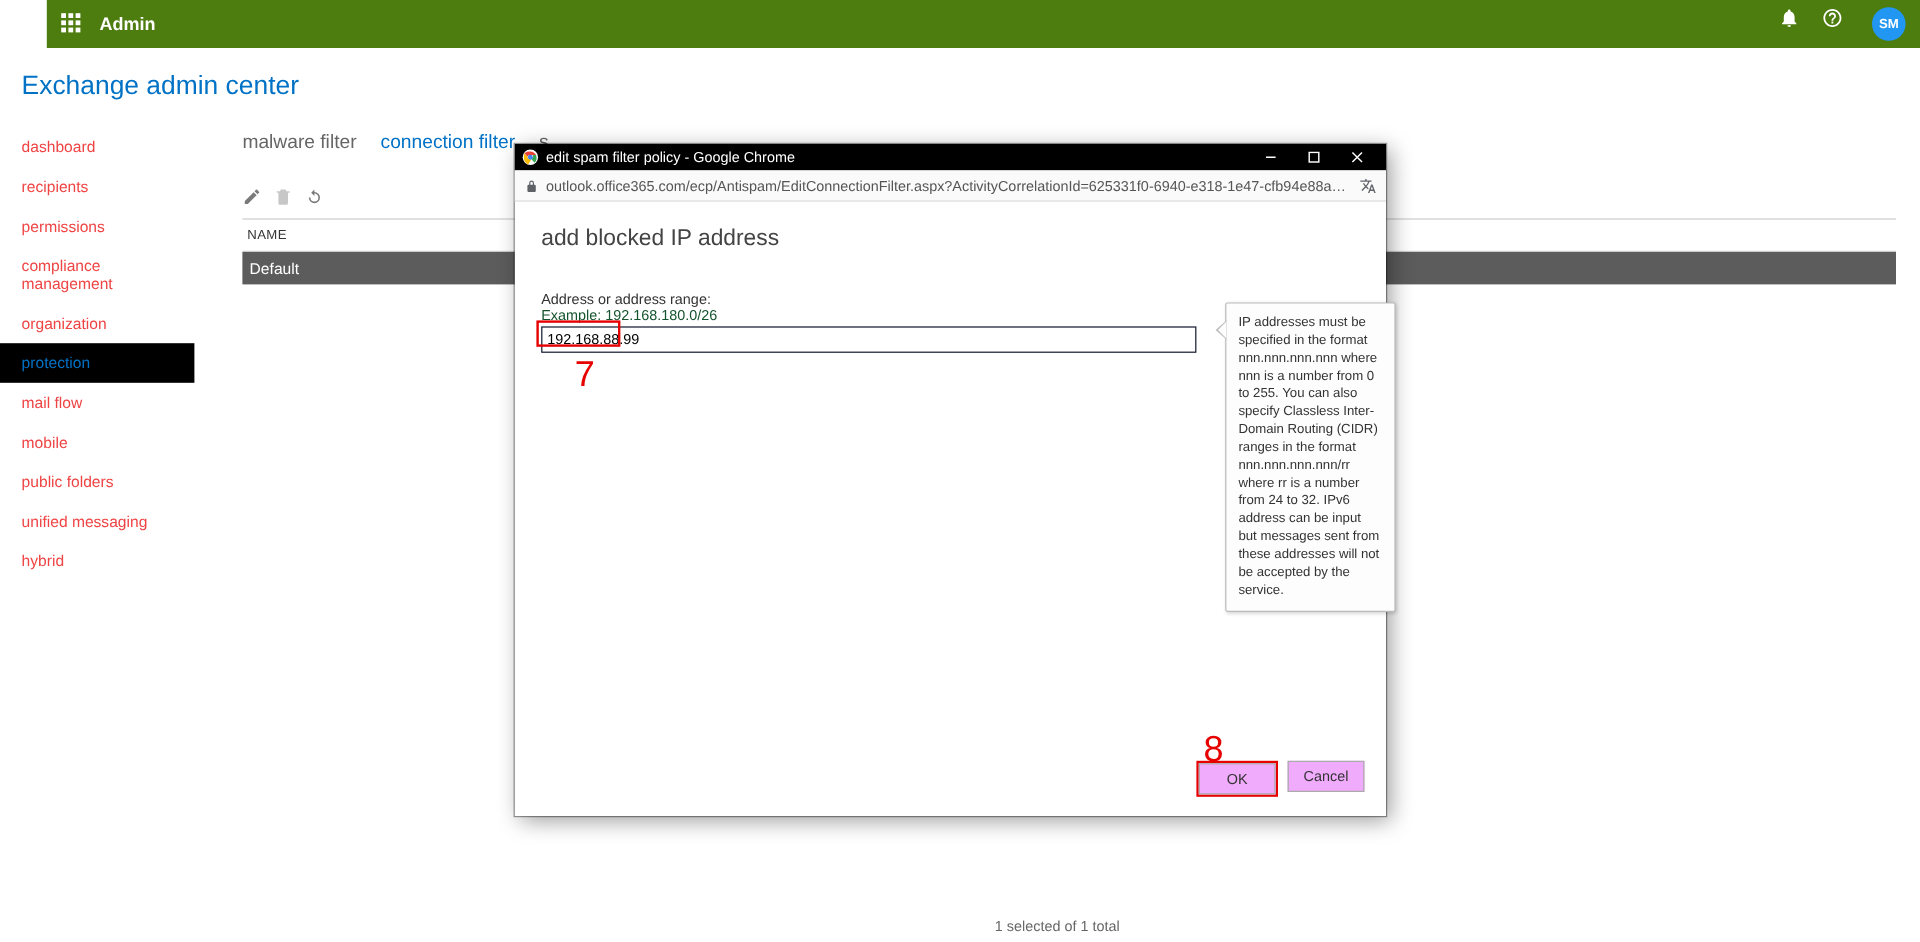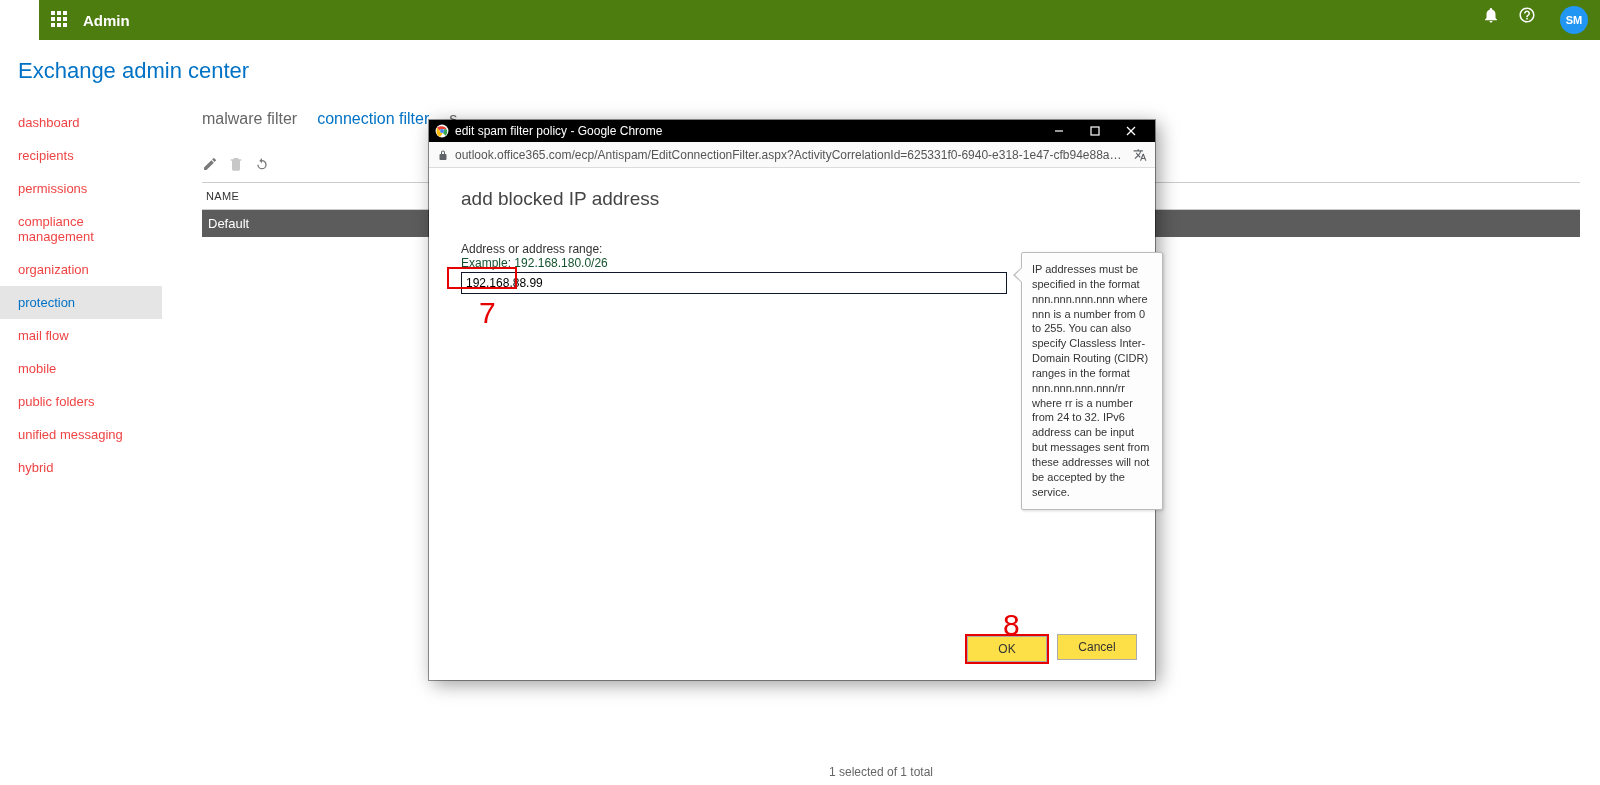--- a/index.html
+++ b/index.html
@@ -17,21 +17,21 @@
   
   
   .page-title { font-size:22px; font-weight:300; color:#0072c6; padding:18px 0 18px 18px; }
   
   
   .layout { display:flex; height:calc(785px - 40px - 60px); }
   
   
   .sidebar { width:162px; padding-top:4px; }
   .nav-item { font-size:13px; color:#ef4444; padding:9px 18px; cursor:pointer; }
-  .nav-item.active { background:#e5e5e5; color:#0072c6; }
+  .nav-item.active { background:#000000; color:#0072c6; }
   
   
   .main { flex:1; padding:0 20px 0 40px; position:relative; }
   .tabs { display:flex; gap:20px; font-size:16px; color:#666; margin-top:8px; margin-bottom:28px;}
   .tab { cursor:pointer; }
   .tab.active { color:#0072c6;text-align:right; }
   .toolbar { display:flex; gap:10px; margin-bottom:10px; }
   .tool-icon { width:16px; height:16px; fill:#7a7a7a; cursor:pointer; }
   .table-header { border-top:1px solid #ccc; border-bottom:1px solid #ccc; padding:7px 4px; font-size:11px; color:#333; text-transform:uppercase; letter-spacing:0.03em;}
   .table-row { padding:6px 6px; font-size:13px; cursor:pointer; }
@@ -44,36 +44,36 @@
   .titlebar .chrome-icon { width:14px; height:14px; margin-right:6px; }
   .titlebar-text { flex:1; white-space:nowrap; overflow:hidden; text-overflow:ellipsis;}
   .win-controls { display:flex; gap:0; }
   .win-btn { width:36px; height:22px; display:flex; align-items:center; justify-content:center; cursor:pointer;}
   .win-btn svg { width:10px; height:10px; fill:none; stroke:#fff; stroke-width:1.2; }
   .addressbar { height:26px; background:#fafafa; border-bottom:1px solid #ddd; display:flex; align-items:center; padding:0 8px; font-size:12px; color:#555; }
   .addressbar .lock { width:12px; height:12px; margin-right:6px; fill:#5f6368;}
   .addressbar .url { flex:1; white-space:nowrap; overflow:hidden; text-overflow:ellipsis; }
   .addr-icon { width:14px; height:14px; fill:#5f6368; cursor:pointer; margin-left:6px;}
   
-  .popup-body { flex:1; position:relative; padding:20px 18px 12px 32px; display:flex; flex-direction:column; }
+  .popup-body { flex:1; position:relative; padding:20px 18px 12px 22px; display:flex; flex-direction:column; }
   .popup-heading { font-size:19px; color:#444; font-weight:400; margin-bottom:32px; }
   .field-label { font-size:12px; color:#333; }
   .field-example { font-size:12px; color:#14532d; margin-bottom:2px;}
   .ip-input { width:546px; height:22px; font-size:12px; padding:0 4px; border:1px solid #0f172a; outline:none; }
   .hl-input { position:absolute; left:18px; top:99px; width:70px; height:22px; border:2px solid #e60000; pointer-events:none;}
   .annot { position:absolute; color:#e60000; font-size:30px; font-weight:400; font-family:Arial,sans-serif;}
   .annot7 { left:50px; top:128px; }
   .annot8 { left:574px; top:440px; }
   
   .tooltip { position:absolute; top:84px; right:-8px; width:142px; background:#fdfdfd; border:1px solid #bbb; border-radius:2px; padding:9px 10px; font-size:11px; color:#333; line-height:1.35; box-shadow:1px 1px 3px rgba(0,0,0,0.15);}
   .tooltip::before { content:""; position:absolute; left:-9px; top:14px; width:0; height:0; border-top:8px solid transparent; border-bottom:8px solid transparent; border-right:9px solid #bbb;}
   .tooltip::after { content:""; position:absolute; left:-7px; top:15px; width:0; height:0; border-top:7px solid transparent; border-bottom:7px solid transparent; border-right:7px solid #fdfdfd;}
   
   .popup-footer { display:flex; justify-content:flex-end; gap:8px; padding-bottom:4px; padding-top:10px; margin-top:auto;}
-  .btn { width:80px; height:26px; font-size:12px; border:1px solid #ababab; background:#fde047; cursor:pointer; display:flex; align-items:center; justify-content:center;}
+  .btn { width:64px; height:26px; font-size:12px; border:1px solid #ababab; background:#f0abfc; cursor:pointer; display:flex; align-items:center; justify-content:center;}
   .btn-ok-wrap { display:inline-block; border:2px solid #e60000; }
   
   
   .main, .popup-body { position:relative; }
 </style>
 </head>
 <body>
 
 <div class="topbar">
   <div class="waffle-icon">

